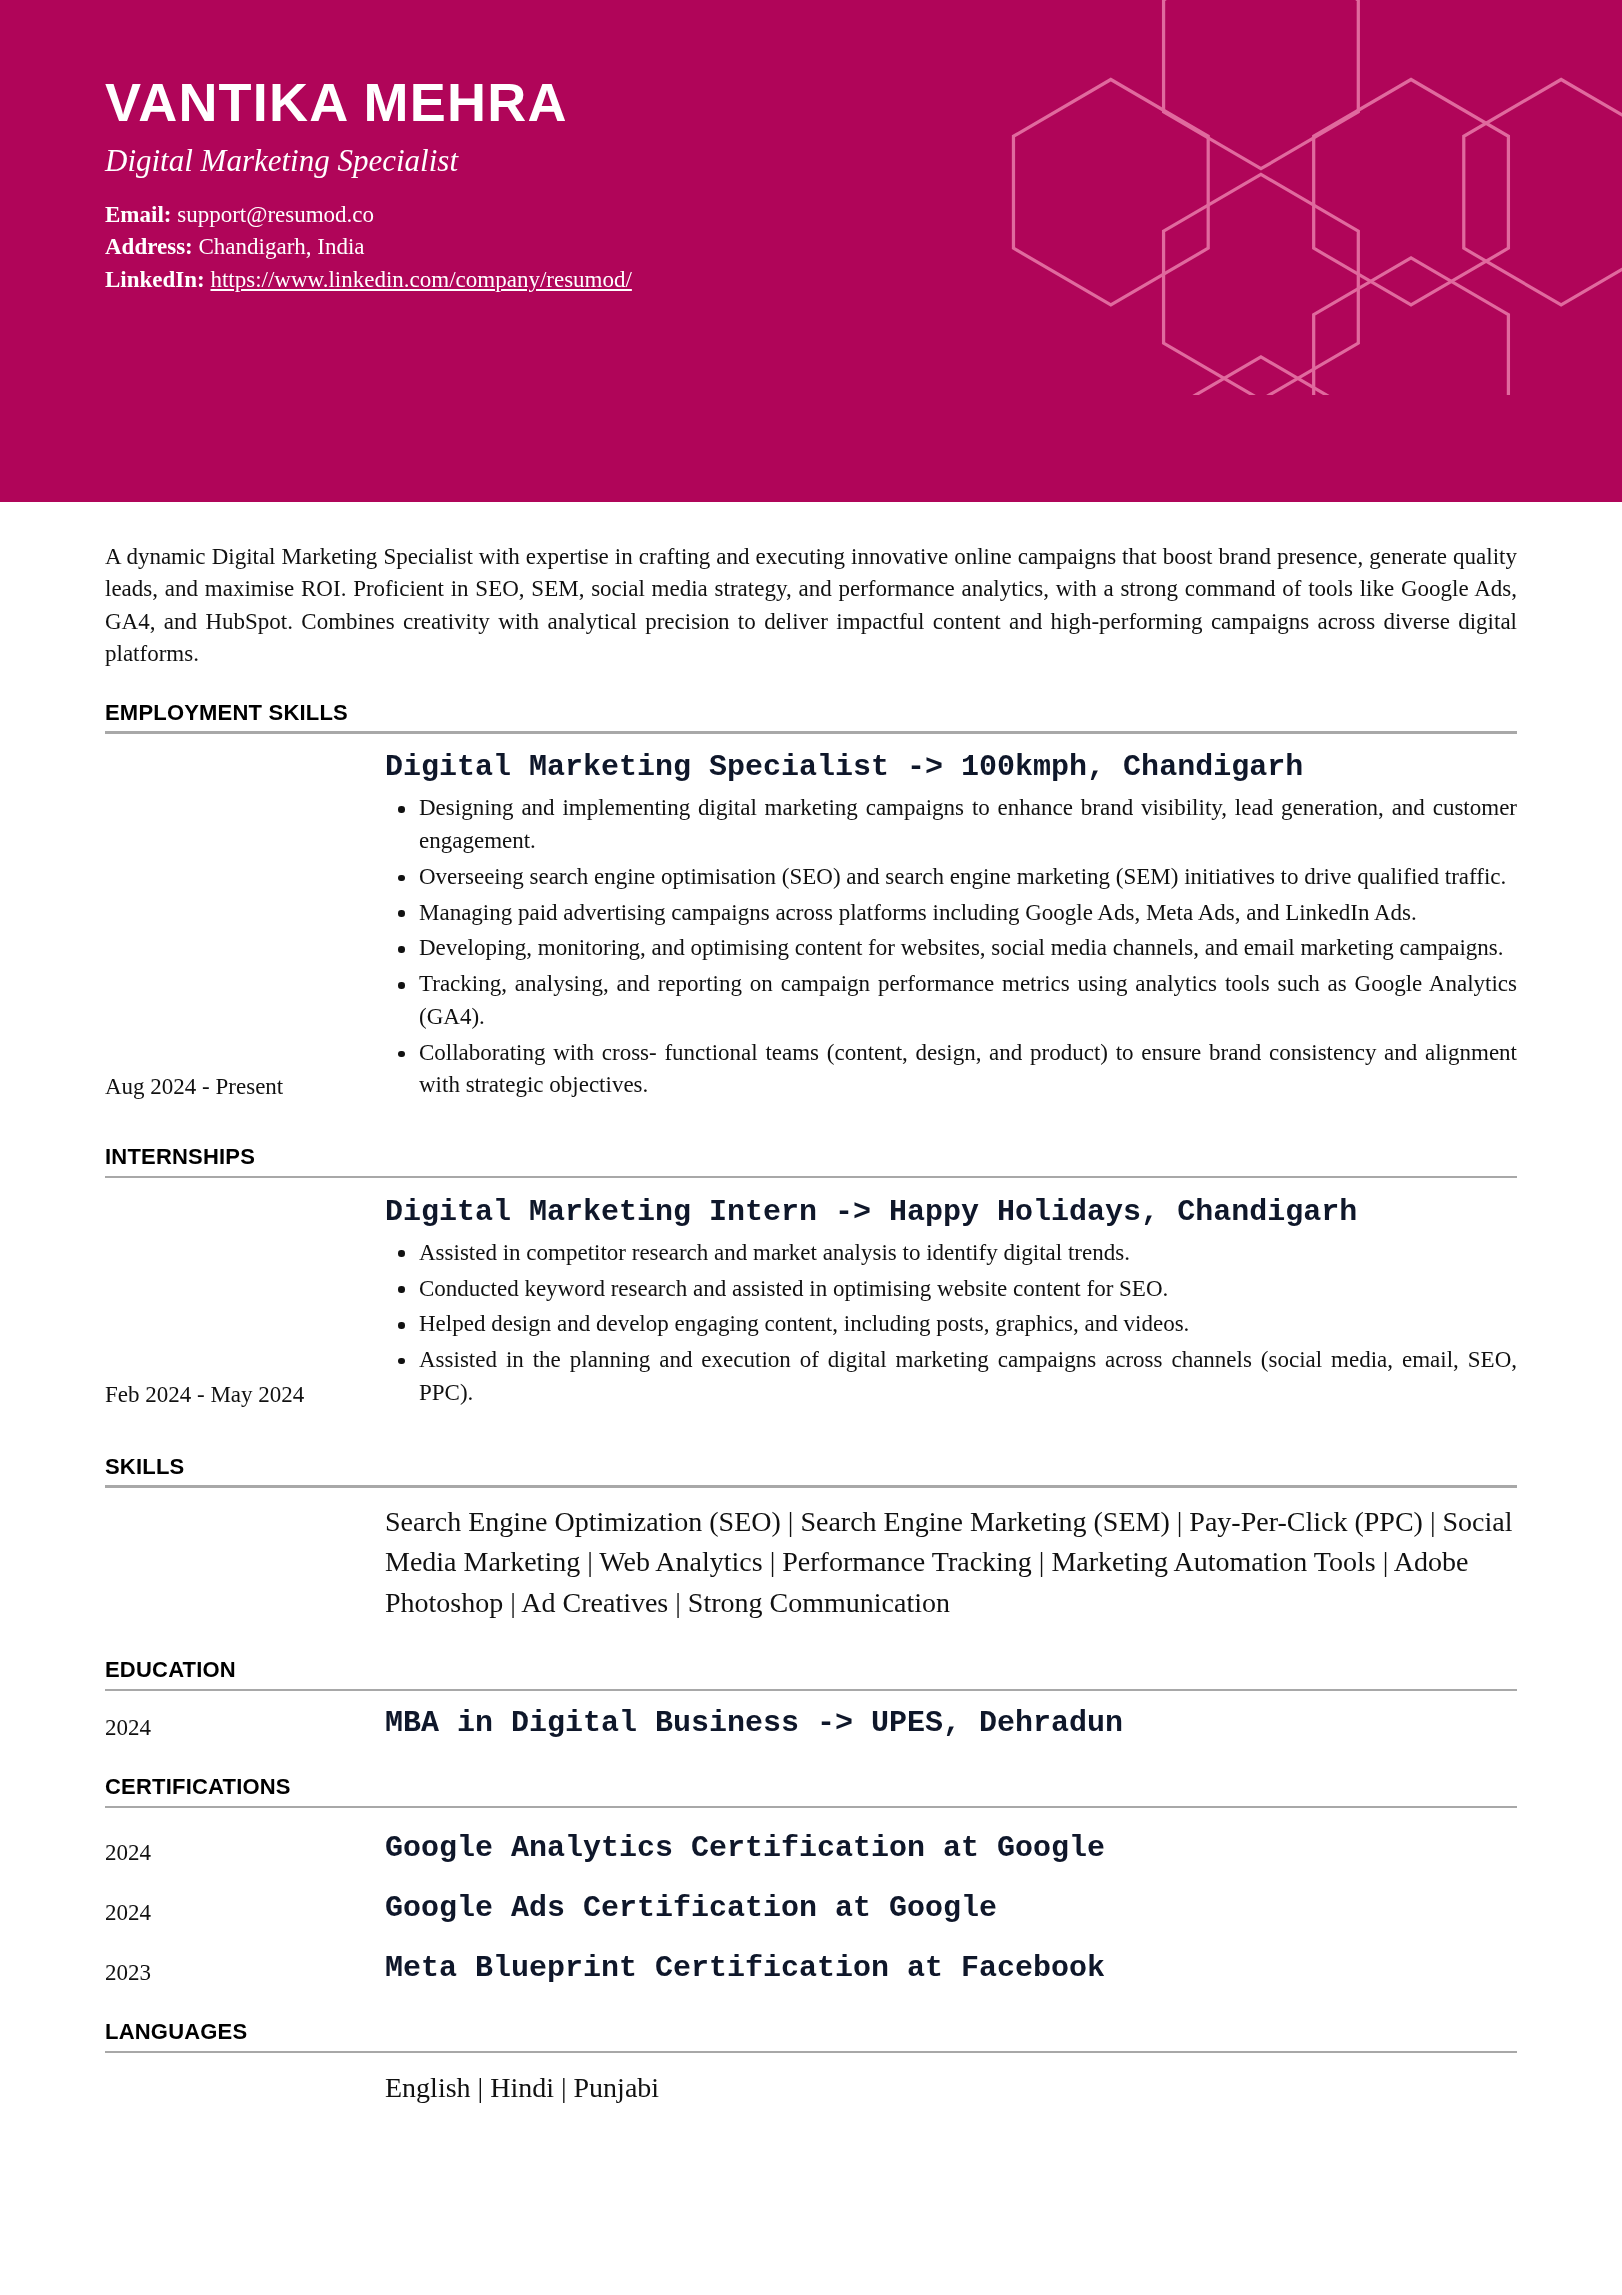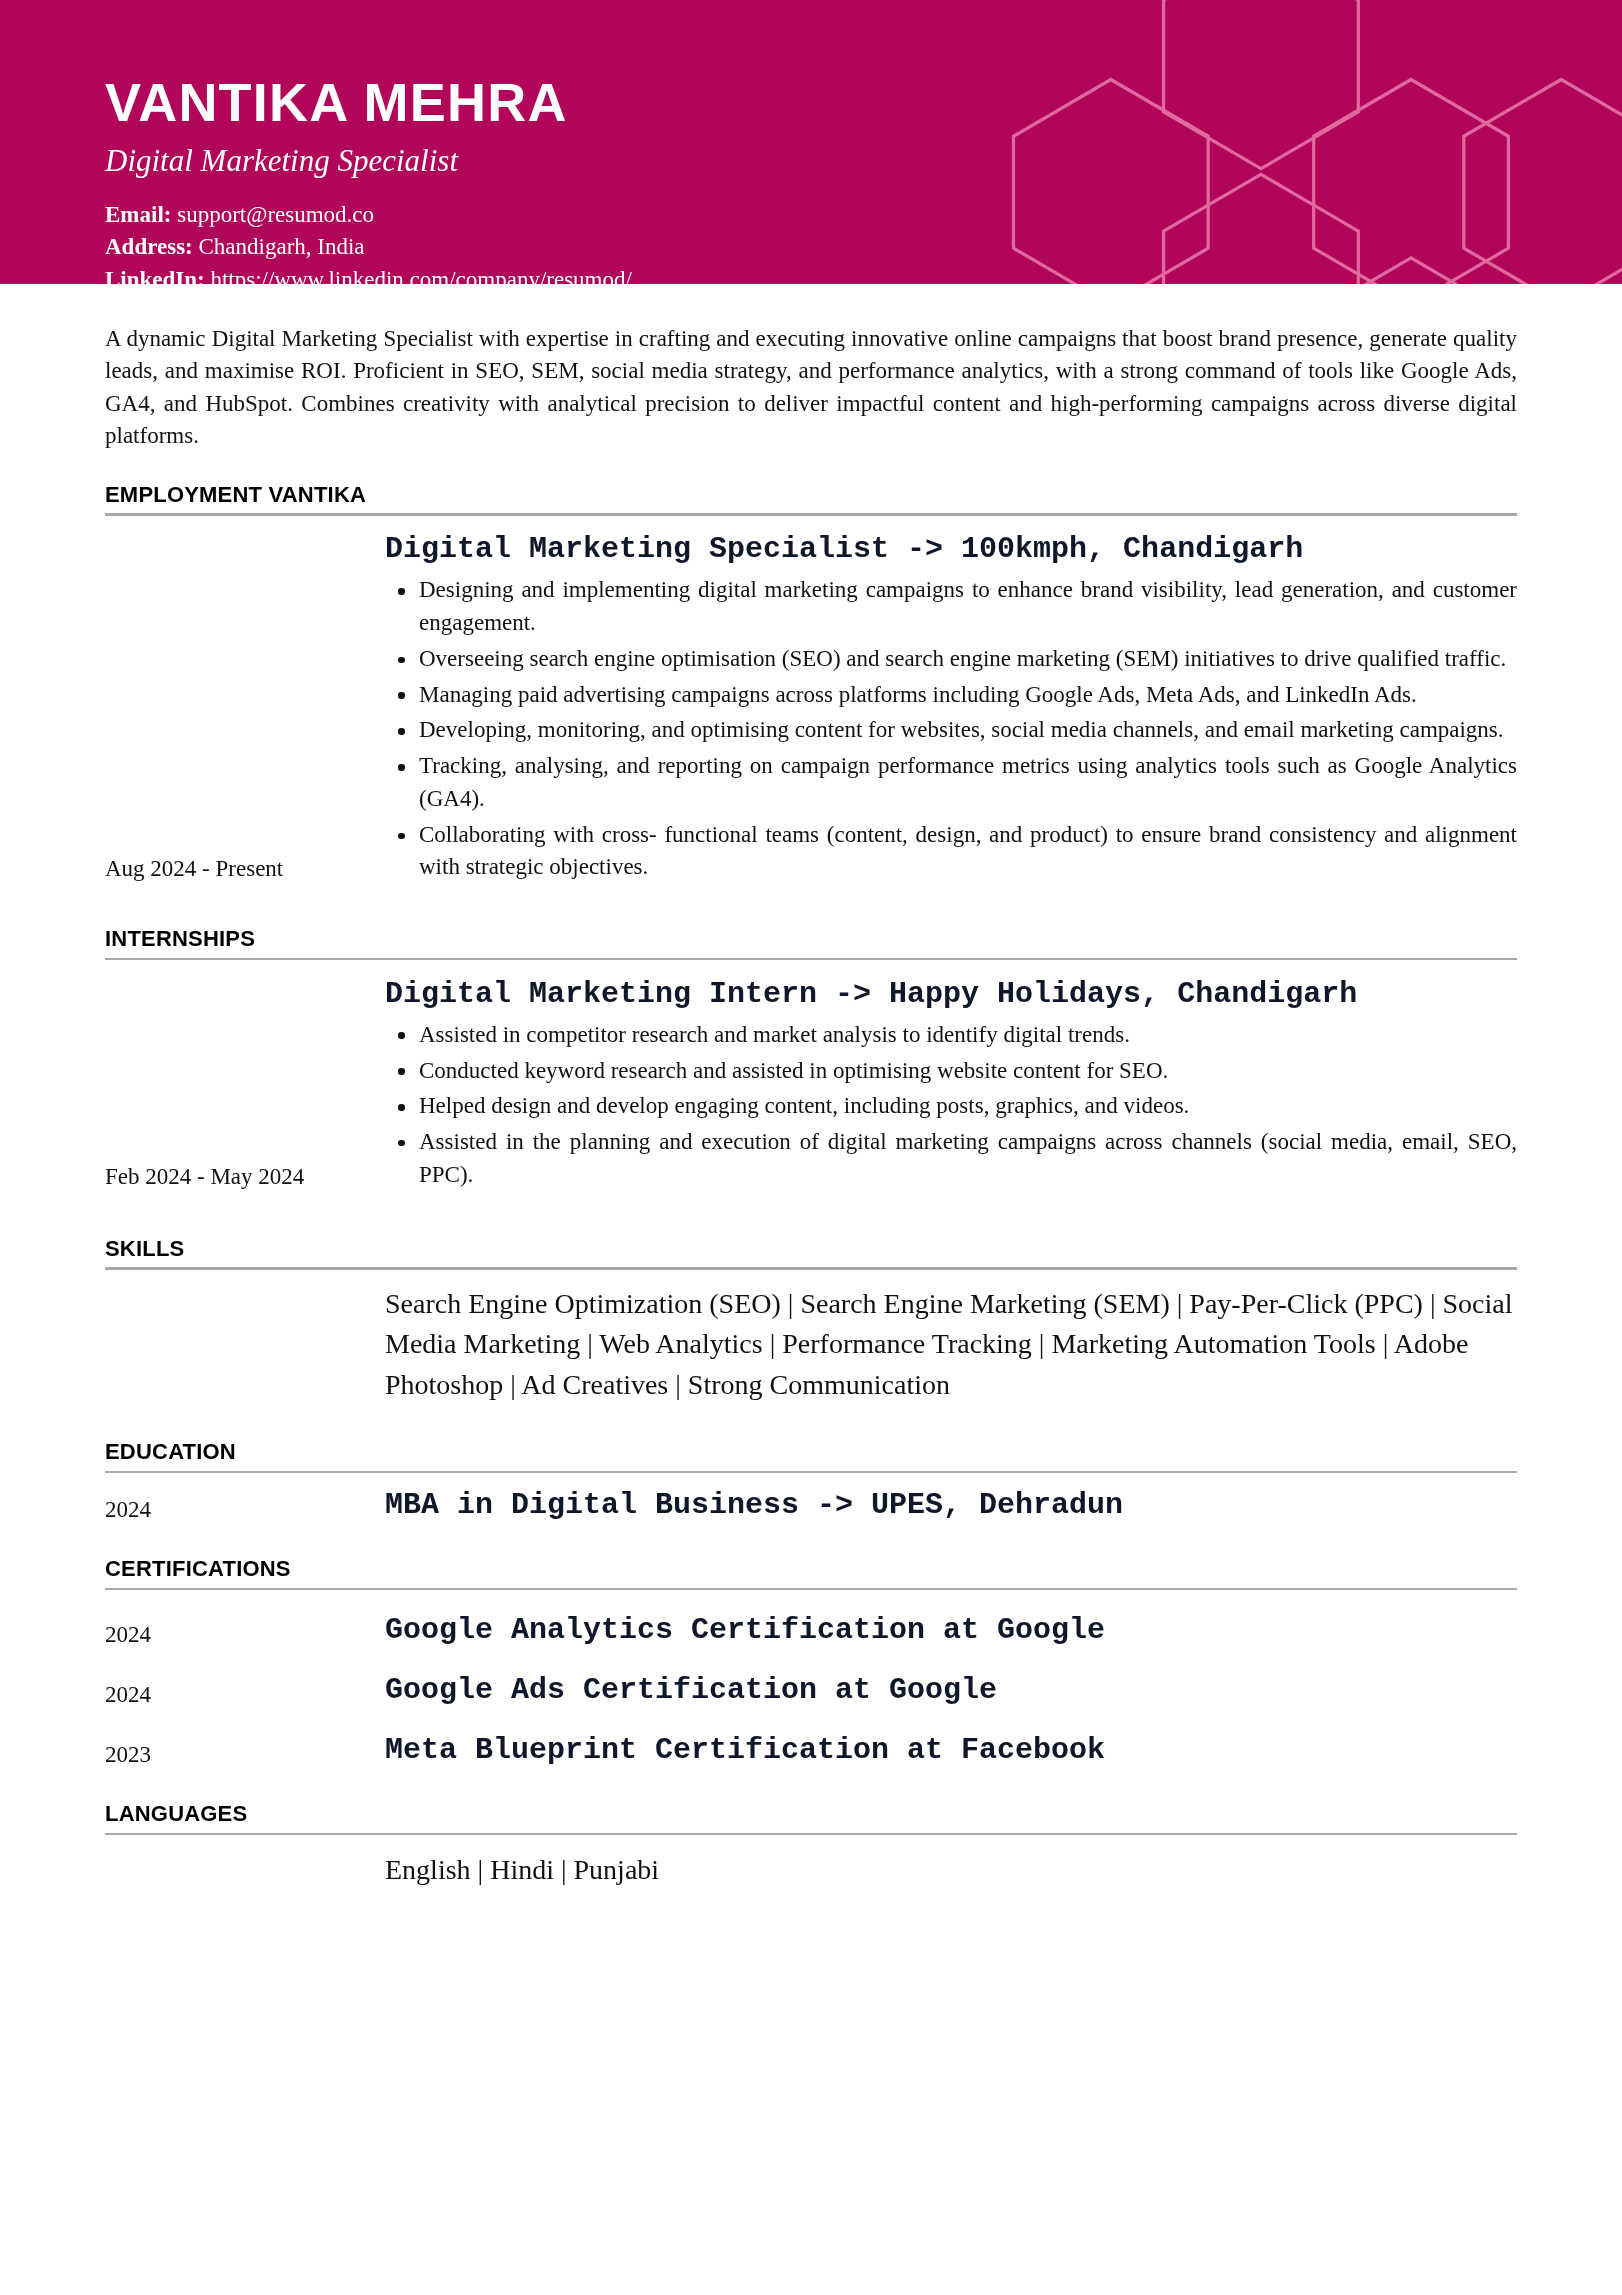--- a/index.html
+++ b/index.html
@@ -14,21 +14,21 @@
     font-family: "Liberation Serif", serif;
     color: #111111;
     position: relative;
     overflow: hidden;
   }
 
   
   .header {
     position: relative;
     width: 100%;
-    height: 284px;
+    height: 502px;
     background: #b00559;
     overflow: hidden;
   }
 
   .hex-layer {
     position: absolute;
     top: 0;
     right: 0;
     width: 714px;
     height: 395px;
@@ -223,21 +223,21 @@
       </div>
     </div>
   </div>
 </div>
 
 <div class="content">
 
   <div class="summary">A dynamic Digital Marketing Specialist with expertise in crafting and executing innovative online campaigns that boost brand presence, generate quality leads, and maximise ROI. Proficient in SEO, SEM, social media strategy, and performance analytics, with a strong command of tools like Google Ads, GA4, and HubSpot. Combines creativity with analytical precision to deliver impactful content and high-performing campaigns across diverse digital platforms.</div>
 
   <div class="section">
-    <div class="section-title">EMPLOYMENT VANTIKA</div>
+    <div class="section-title">EMPLOYMENT SKILLS</div>
     <div class="rule"></div>
 
     <div class="entry">
       <div class="entry-date">Aug 2024 - Present</div>
       <div class="entry-main">
         <div class="entry-heading">Digital Marketing Specialist  -&gt; 100kmph, Chandigarh</div>
         <ul class="bullets">
           <li>Designing and implementing digital marketing campaigns to enhance brand visibility, lead generation, and customer engagement.</li>
           <li>Overseeing search engine optimisation (SEO) and search engine marketing (SEM) initiatives to drive qualified traffic.</li>
           <li>Managing paid advertising campaigns across platforms including Google Ads, Meta Ads, and LinkedIn Ads.</li>

